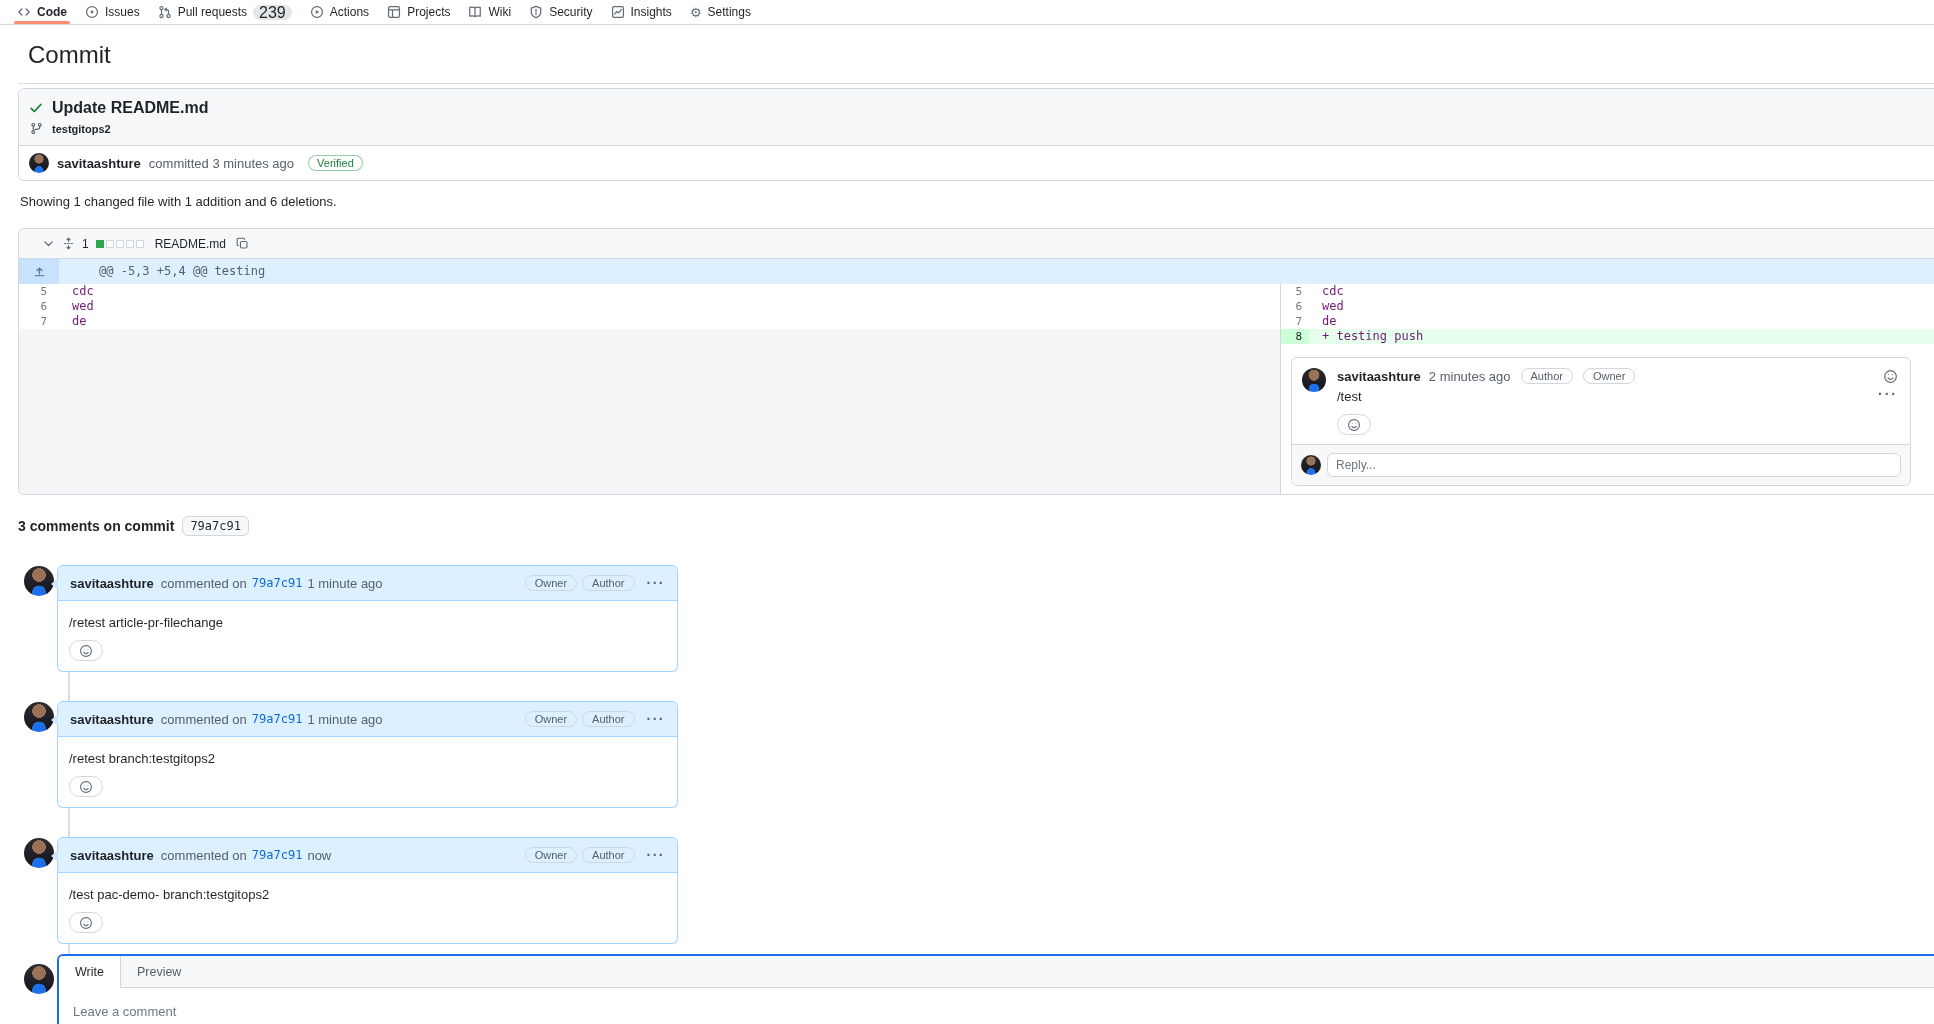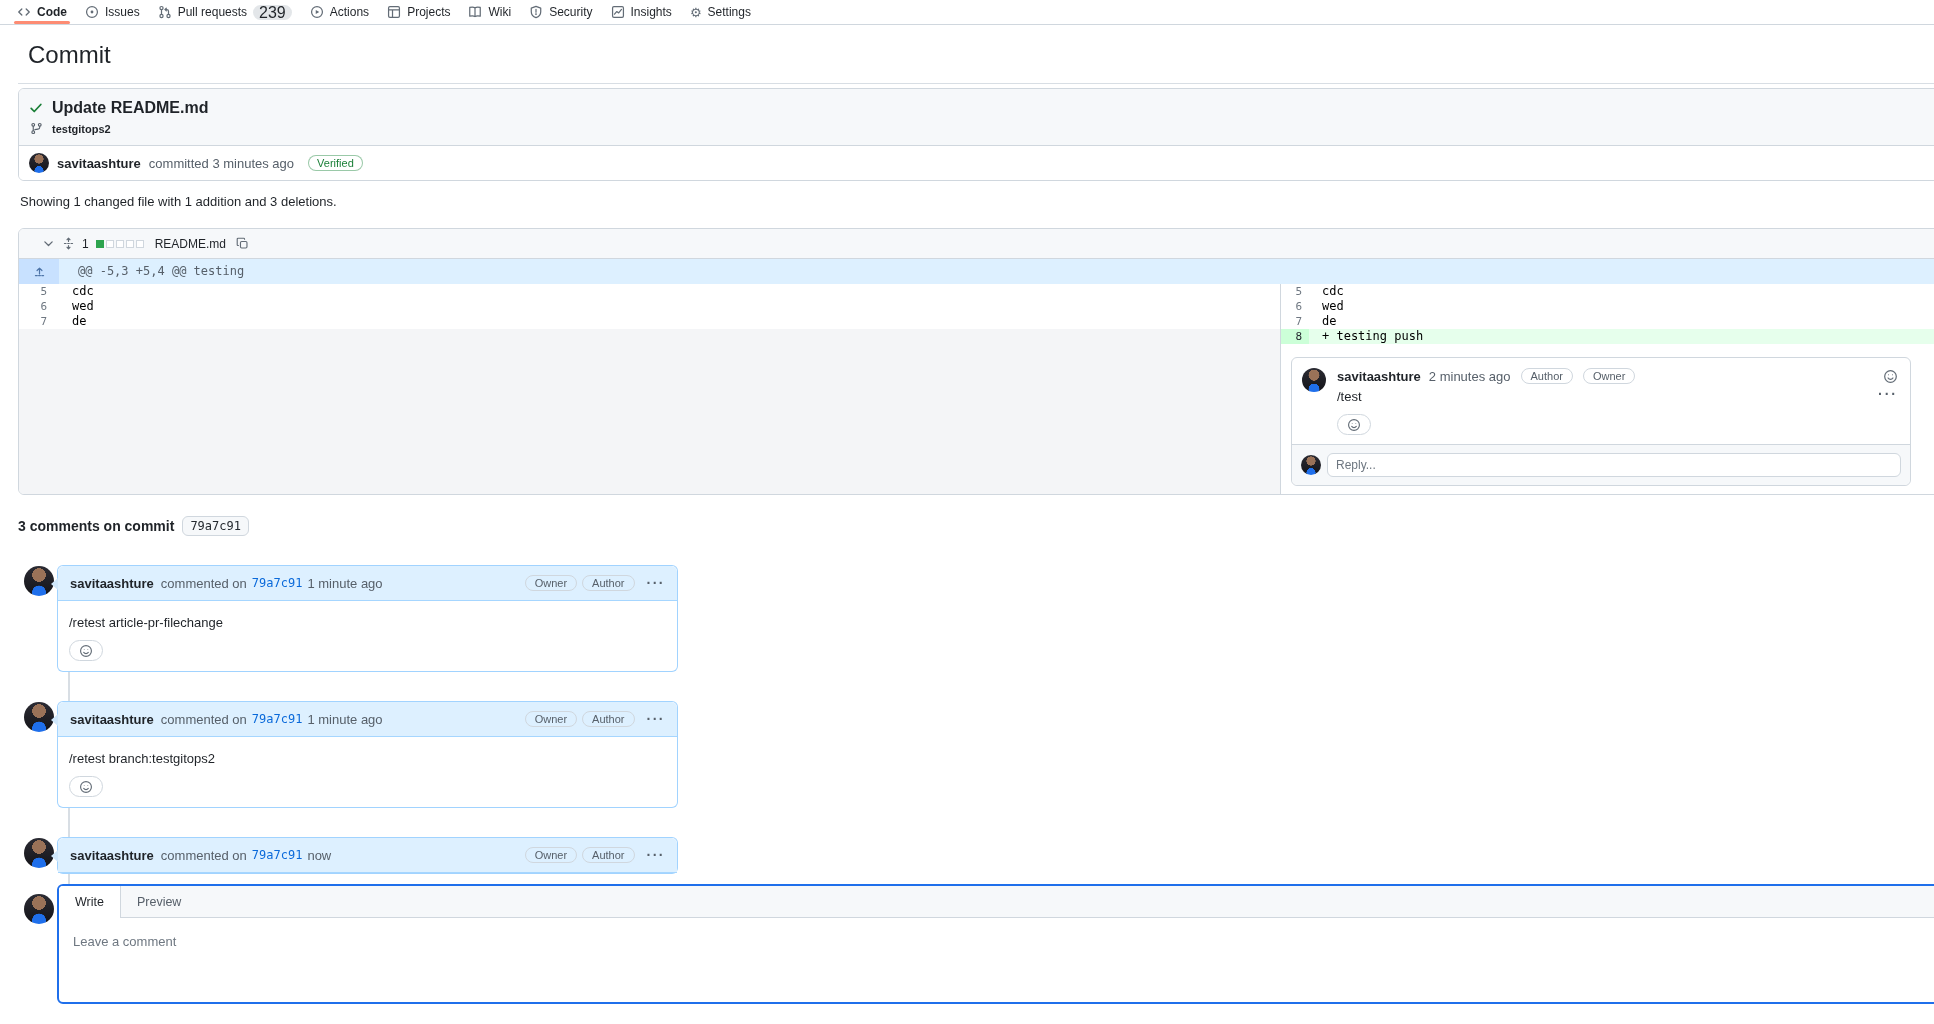--- a/index.html
+++ b/index.html
@@ -88,34 +88,34 @@
   .file-name { font-family:Liberation Sans, sans-serif; font-size:12px; margin-left:4px; }
   .copy-btn { margin-left:3px; cursor:pointer; }
 
   .hunk-row { display:flex; background:#ddf0ff; height:25px; align-items:stretch; }
   .hunk-gutter {
     width:40px; background:#c8e1ff; display:flex; align-items:center; justify-content:center;
     cursor:pointer; flex:none;
   }
   .hunk-text {
     font-family:"DejaVu Sans Mono","Liberation Mono",monospace; font-size:12px;
-    color:#57606a; line-height:25px; padding-left:19px;
+    color:#57606a; line-height:25px; padding-left:40px;
   }
 
   .diff-body { display:flex; height:210px; }
   .pane { display:flex; flex-direction:column; }
   .pane-left { width:1262px; border-right:1px solid #d0d7de; flex:none; }
   .pane-right { flex:1; min-width:0; }
   .code-row { display:flex; height:15px; line-height:15px; font-family:"DejaVu Sans Mono","Liberation Mono",monospace; font-size:12px; }
   .code-row .lnum {
     width:40px; flex:none; text-align:right; padding-right:12px;
     color:#6e7781; font-size:11px;
   }
   .pane-right .code-row .lnum { width:28px; padding-right:7px; }
-  .code-row .ltext { padding-left:13px; white-space:pre; color:#000000;text-align:right; }
+  .code-row .ltext { padding-left:13px; white-space:pre; color:#701a75;text-align:right; }
   .code-row.added { background:#e6ffec; }
   .code-row.added .lnum { background:#ccffd8; color:#24292f; }
   .left-filler { flex:1; background:#f4f5f7; }
   .right-rest { flex:1; background:#fff; }
 
   
   .thread-box {
     margin:13px 0 0 10px; width:620px; border:1px solid #d0d7de; border-radius:6px;
     background:#fff;
   }
@@ -327,21 +327,21 @@
       </div>
     </div>
     <div class="commit-foot">
       <span class="avatar av20"></span>
       <span class="commit-author">savitaashture</span>
       <span class="commit-meta">committed 3 minutes ago</span>
       <span class="verified-badge">Verified</span>
     </div>
   </section>
 
-  <p class="summary"><span>Showing </span><b>1 changed file</b><span> with </span><b>1 addition</b><span> and </span><b>3 deletions</b><span>.</span></p>
+  <p class="summary"><span>Showing </span><b>1 changed file</b><span> with </span><b>1 addition</b><span> and </span><b>6 deletions</b><span>.</span></p>
 
   <section class="diff-box">
     <div class="file-header">
       <span class="ico">
         <svg width="13" height="13" viewBox="0 0 16 16" fill="none" stroke="#636c76" stroke-width="1.6" stroke-linecap="round" stroke-linejoin="round">
             <path d="M3.5 6 8 10.5 12.5 6"></path>
           </svg>
       </span>
       <span class="ico">
         <svg width="13" height="13" viewBox="0 0 16 16" fill="none" stroke="#636c76" stroke-width="1.4" stroke-linecap="round" stroke-linejoin="round">
@@ -525,20 +525,31 @@
         <div class="comment-head">
           <span class="c-author">savitaashture</span>
           <span class="c-verb">commented on</span>
           <span class="sha-link">79a7c91</span>
           <span class="c-time">now</span>
           <span class="spacer"></span>
           <span class="pill">Owner</span>
           <span class="pill">Author</span>
           <span class="kebab">···</span>
         </div>
+        <div class="comment-body">
+          <div class="comment-text">/test pac-demo- branch:testgitops2</div>
+          <div class="reaction-btn">
+            <svg width="14" height="14" viewBox="0 0 16 16" fill="none" stroke="#636c76" stroke-width="1.3" stroke-linecap="round">
+                <circle cx="8" cy="8" r="6.2"></circle>
+                <path d="M5.4 9.6c.6.9 1.5 1.4 2.6 1.4s2-.5 2.6-1.4"></path>
+                <circle cx="5.9" cy="6.2" r="0.55" fill="#636c76" stroke="none"></circle>
+                <circle cx="10.1" cy="6.2" r="0.55" fill="#636c76" stroke="none"></circle>
+              </svg>
+          </div>
+        </div>
       </div>
     </div>
 
     <div class="composer">
       <span class="avatar av30"></span>
       <div class="composer-card">
         <div class="composer-tabs">
           <span class="tab active">Write</span>
           <span class="tab">Preview</span>
         </div>

